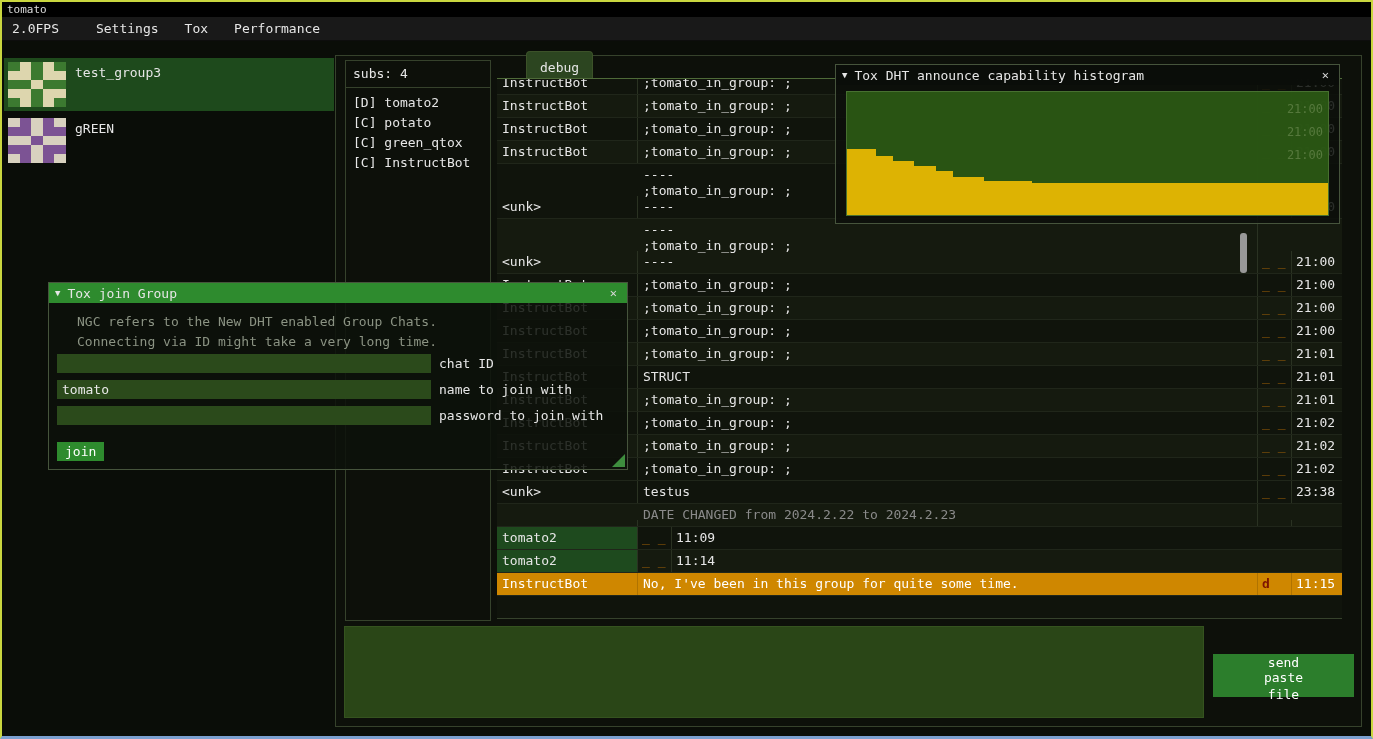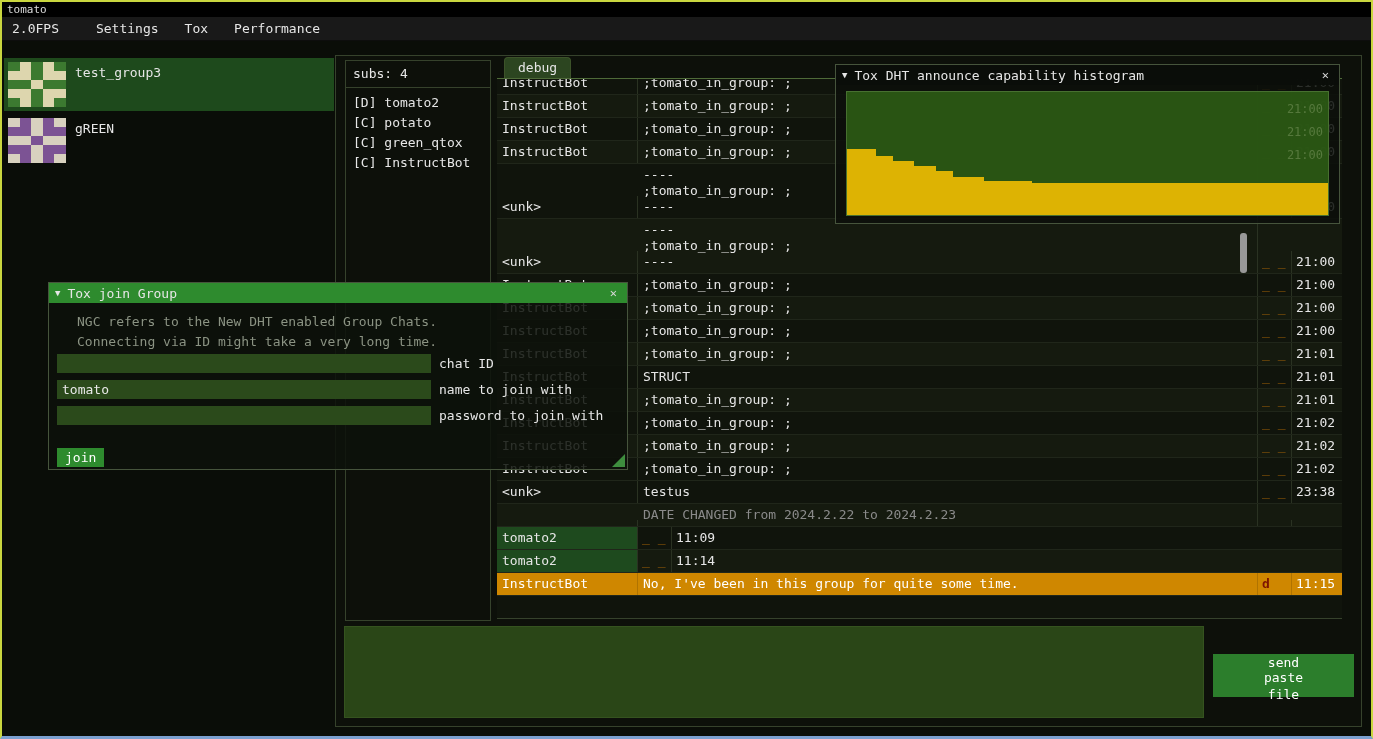--- a/index.html
+++ b/index.html
@@ -27,22 +27,22 @@
   
   .main-panel{position:absolute;left:335px;top:55px;width:1027px;height:672px;
               border:1px solid #36422c;background:#0d100a;z-index:1;}
   .subs-panel{position:absolute;left:9px;top:4px;width:146px;height:561px;border:1px solid #36422c;}
   .subs-header{padding:5px 7px 6px;border-bottom:1px solid #36422c;}
   .member-list{padding-top:5px;}
   .member{padding:0 7px;line-height:20px;}
 
   .chat-panel{position:absolute;left:161px;top:2px;width:845px;height:563px;}
   .tabbar{height:21px;border-bottom:1px solid #4e6a38;display:flex;align-items:flex-end;padding-left:7px;}
-  .tab{background:#2c4520;padding:2px 13px 3px;border:1px solid #3c5229;border-bottom:none;
-       border-radius:4px 4px 0 0;}
+  .tab{background:#2c4520;padding:8px 13px 3px;border:1px solid #3c5229;border-bottom:none;
+       border-radius:4px 4px 0 0;margin-left:22px;}
   .chat-table{position:absolute;left:0;top:21px;width:845px;height:540px;overflow:hidden;
               background:#10140c;border-bottom:1px solid #36422c;}
   .chat-row{display:flex;align-items:flex-end;border-bottom:1px solid #20261a;background:#10140c;}
   .chat-row.alt{background:#151a0f;}
   .cell{padding:3px 5px;line-height:16px;}
   .cell.sender{width:141px;flex:none;border-right:1px solid #2a3222;overflow:hidden;}
   .cell.msg{flex:1;border-right:1px solid #2a3222;white-space:pre-line;overflow:hidden;}
   .cell.status{width:34px;flex:none;border-right:1px solid #2a3222;color:#a16207;padding:3px 4px;}
   .cell.time{width:50px;flex:none;padding:3px 4px;}
   .chat-row.clip-top{margin-top:-7px;}
@@ -69,21 +69,21 @@
   .join-window{position:absolute;left:48px;top:282px;width:580px;height:188px;
                background:rgba(13,17,11,0.86);border:1px solid #46543c;z-index:10;}
   .join-window .win-titlebar{background:#2e8b2e;}
   .join-body{padding:9px 8px 0;}
   .join-info{color:#8b9383;line-height:20px;white-space:nowrap;padding-left:20px;}
   .fields{margin-top:2px;}
   .field-row{display:flex;margin-bottom:7px;}
   .field-input{width:374px;height:19px;background:#2b4a1b;border:none;color:#e8e8e8;
                font:inherit;padding:0 5px;flex:none;}
   .field-label{margin-left:8px;line-height:19px;white-space:nowrap;}
-  .join-btn{margin-top:16px;background:#2e8b2e;border:none;color:#fff;font:inherit;padding:2px 8px;cursor:default;}
+  .join-btn{margin-top:10px;background:#2e8b2e;border:none;color:#fff;font:inherit;padding:2px 8px;cursor:default;}
   .resize-grip{position:absolute;right:2px;bottom:2px;width:0;height:0;
                border-left:13px solid transparent;border-bottom:13px solid #3e8e3e;}
 
   .hist-window{position:absolute;left:835px;top:64px;width:505px;height:160px;
                background:rgba(12,15,10,0.86);border:1px solid #46543c;z-index:10;}
   .hist-window .win-titlebar{background:rgba(10,13,9,0.97);}
   .plot{position:absolute;left:10px;top:26px;width:483px;height:125px;
         background:rgba(43,88,20,0.95);border:1px solid #477030;
         display:flex;align-items:flex-end;overflow:hidden;}
   .hist-bar{flex:none;}

